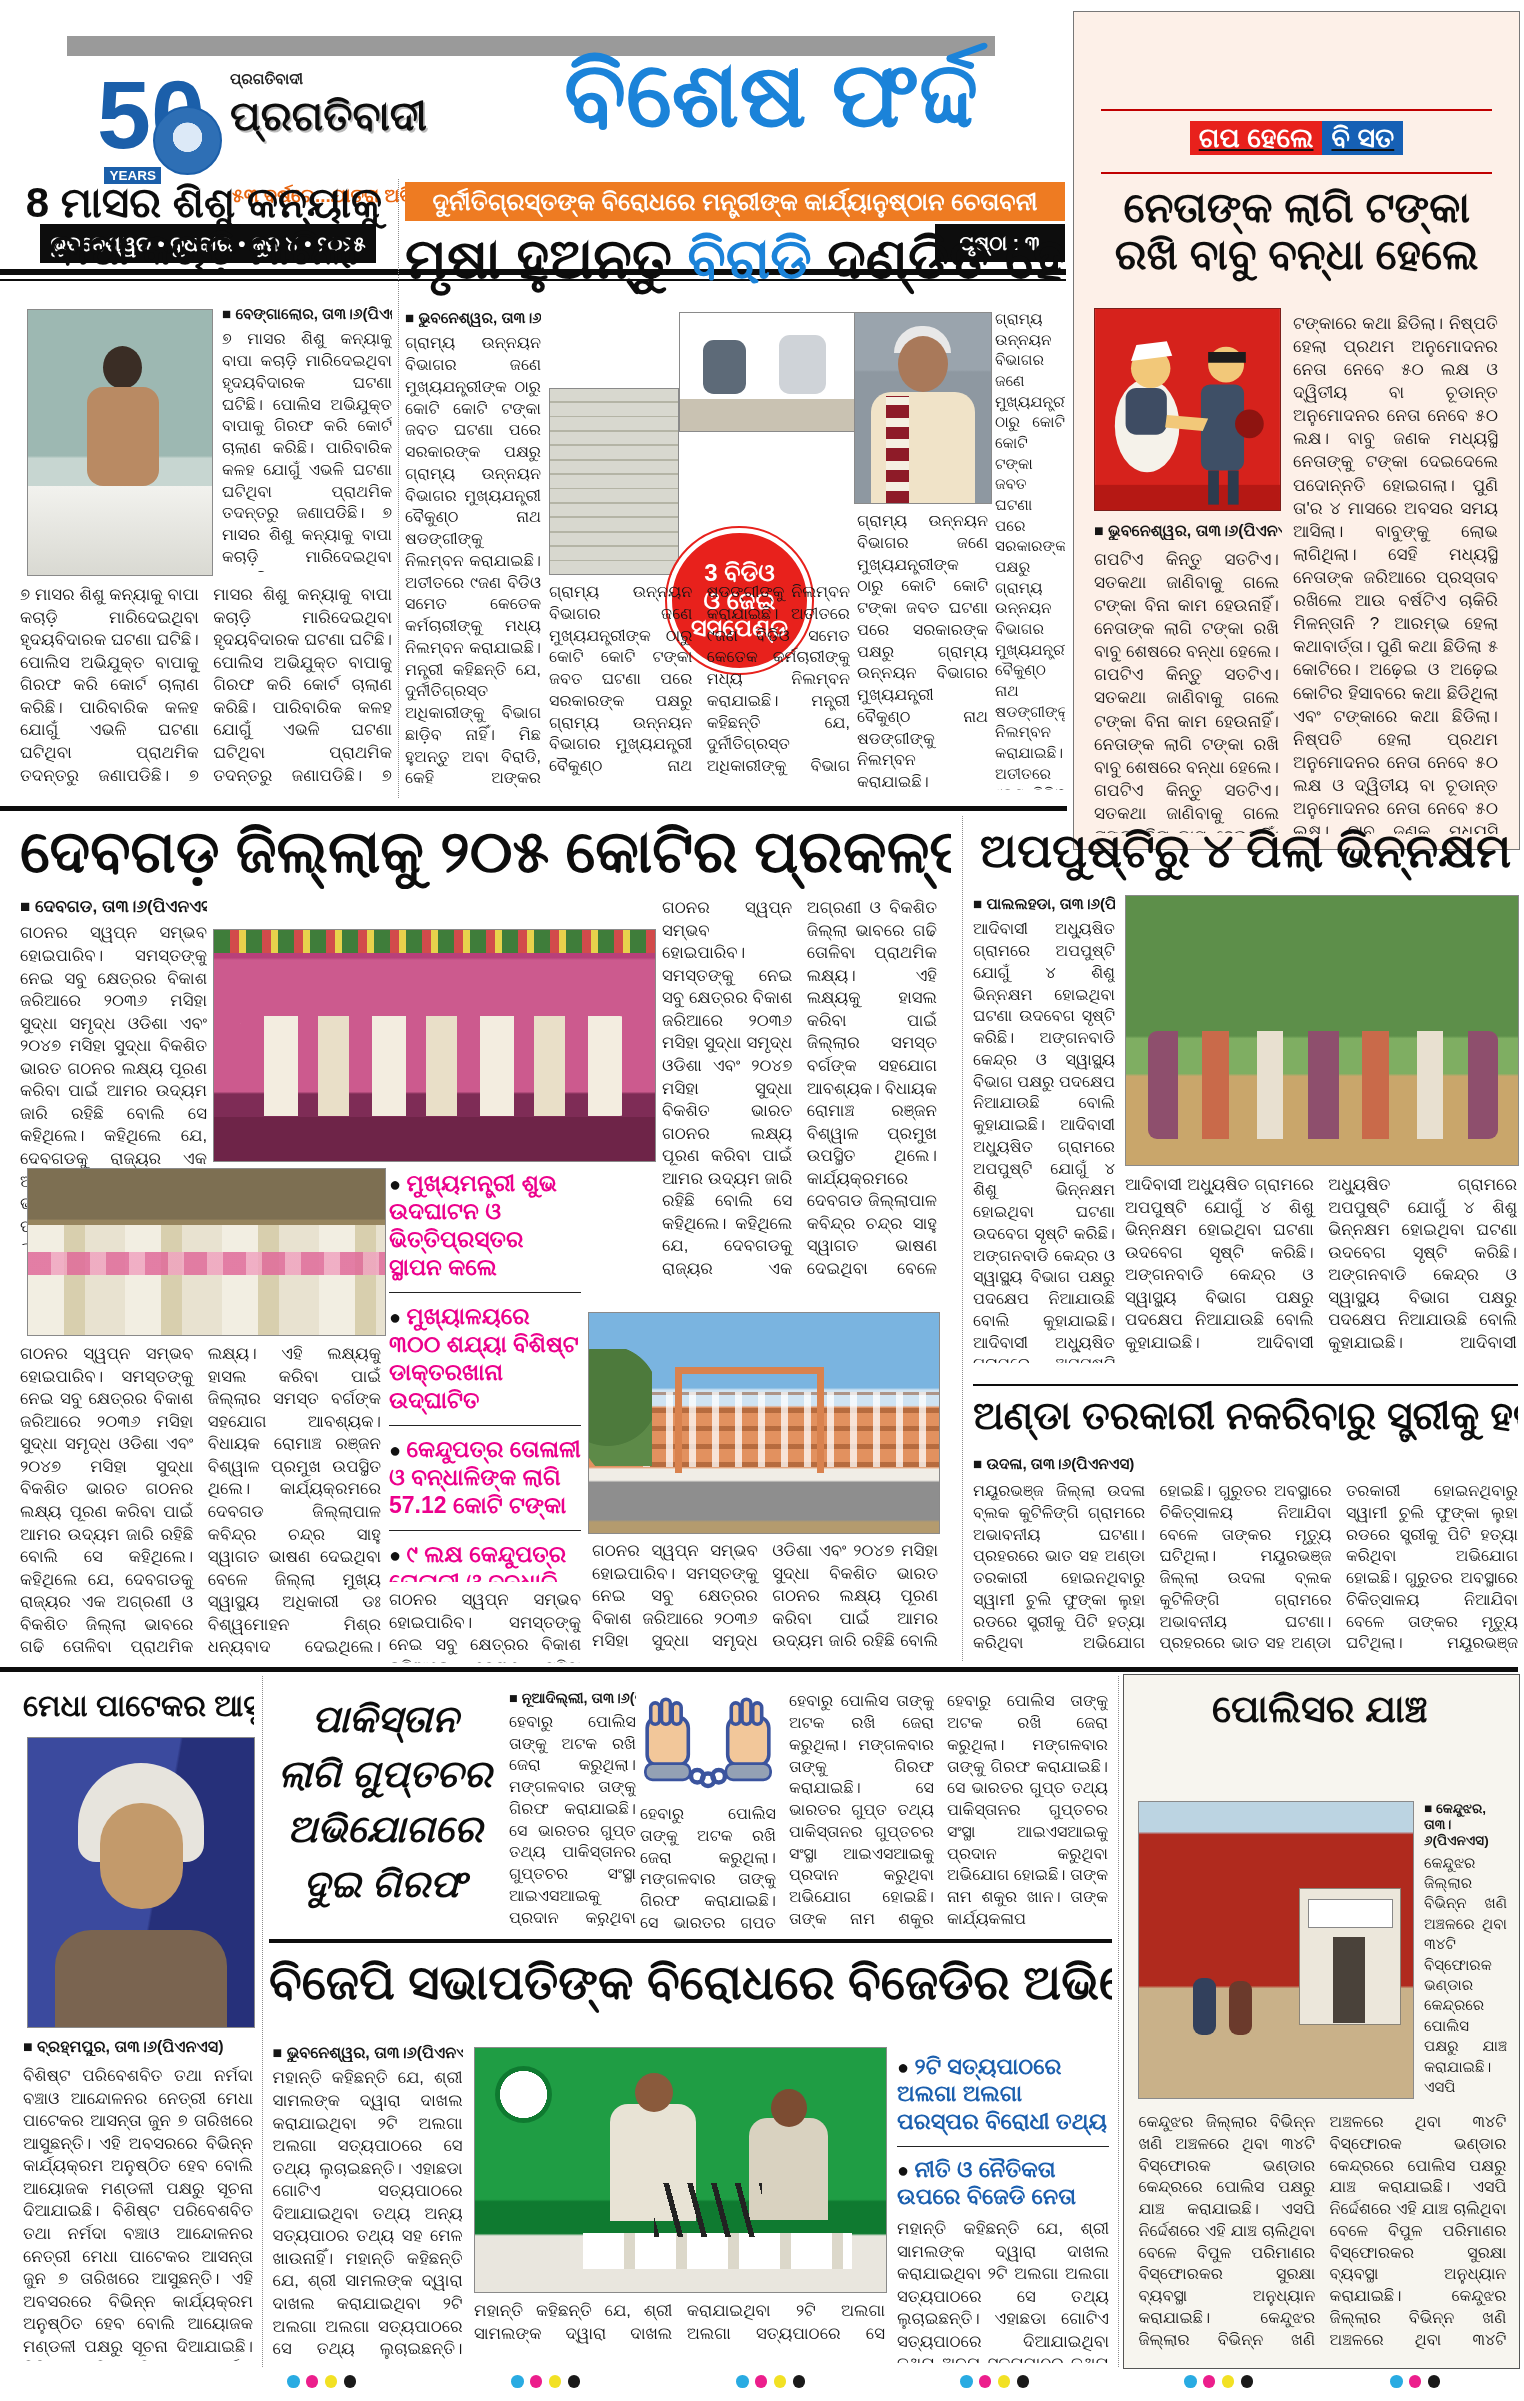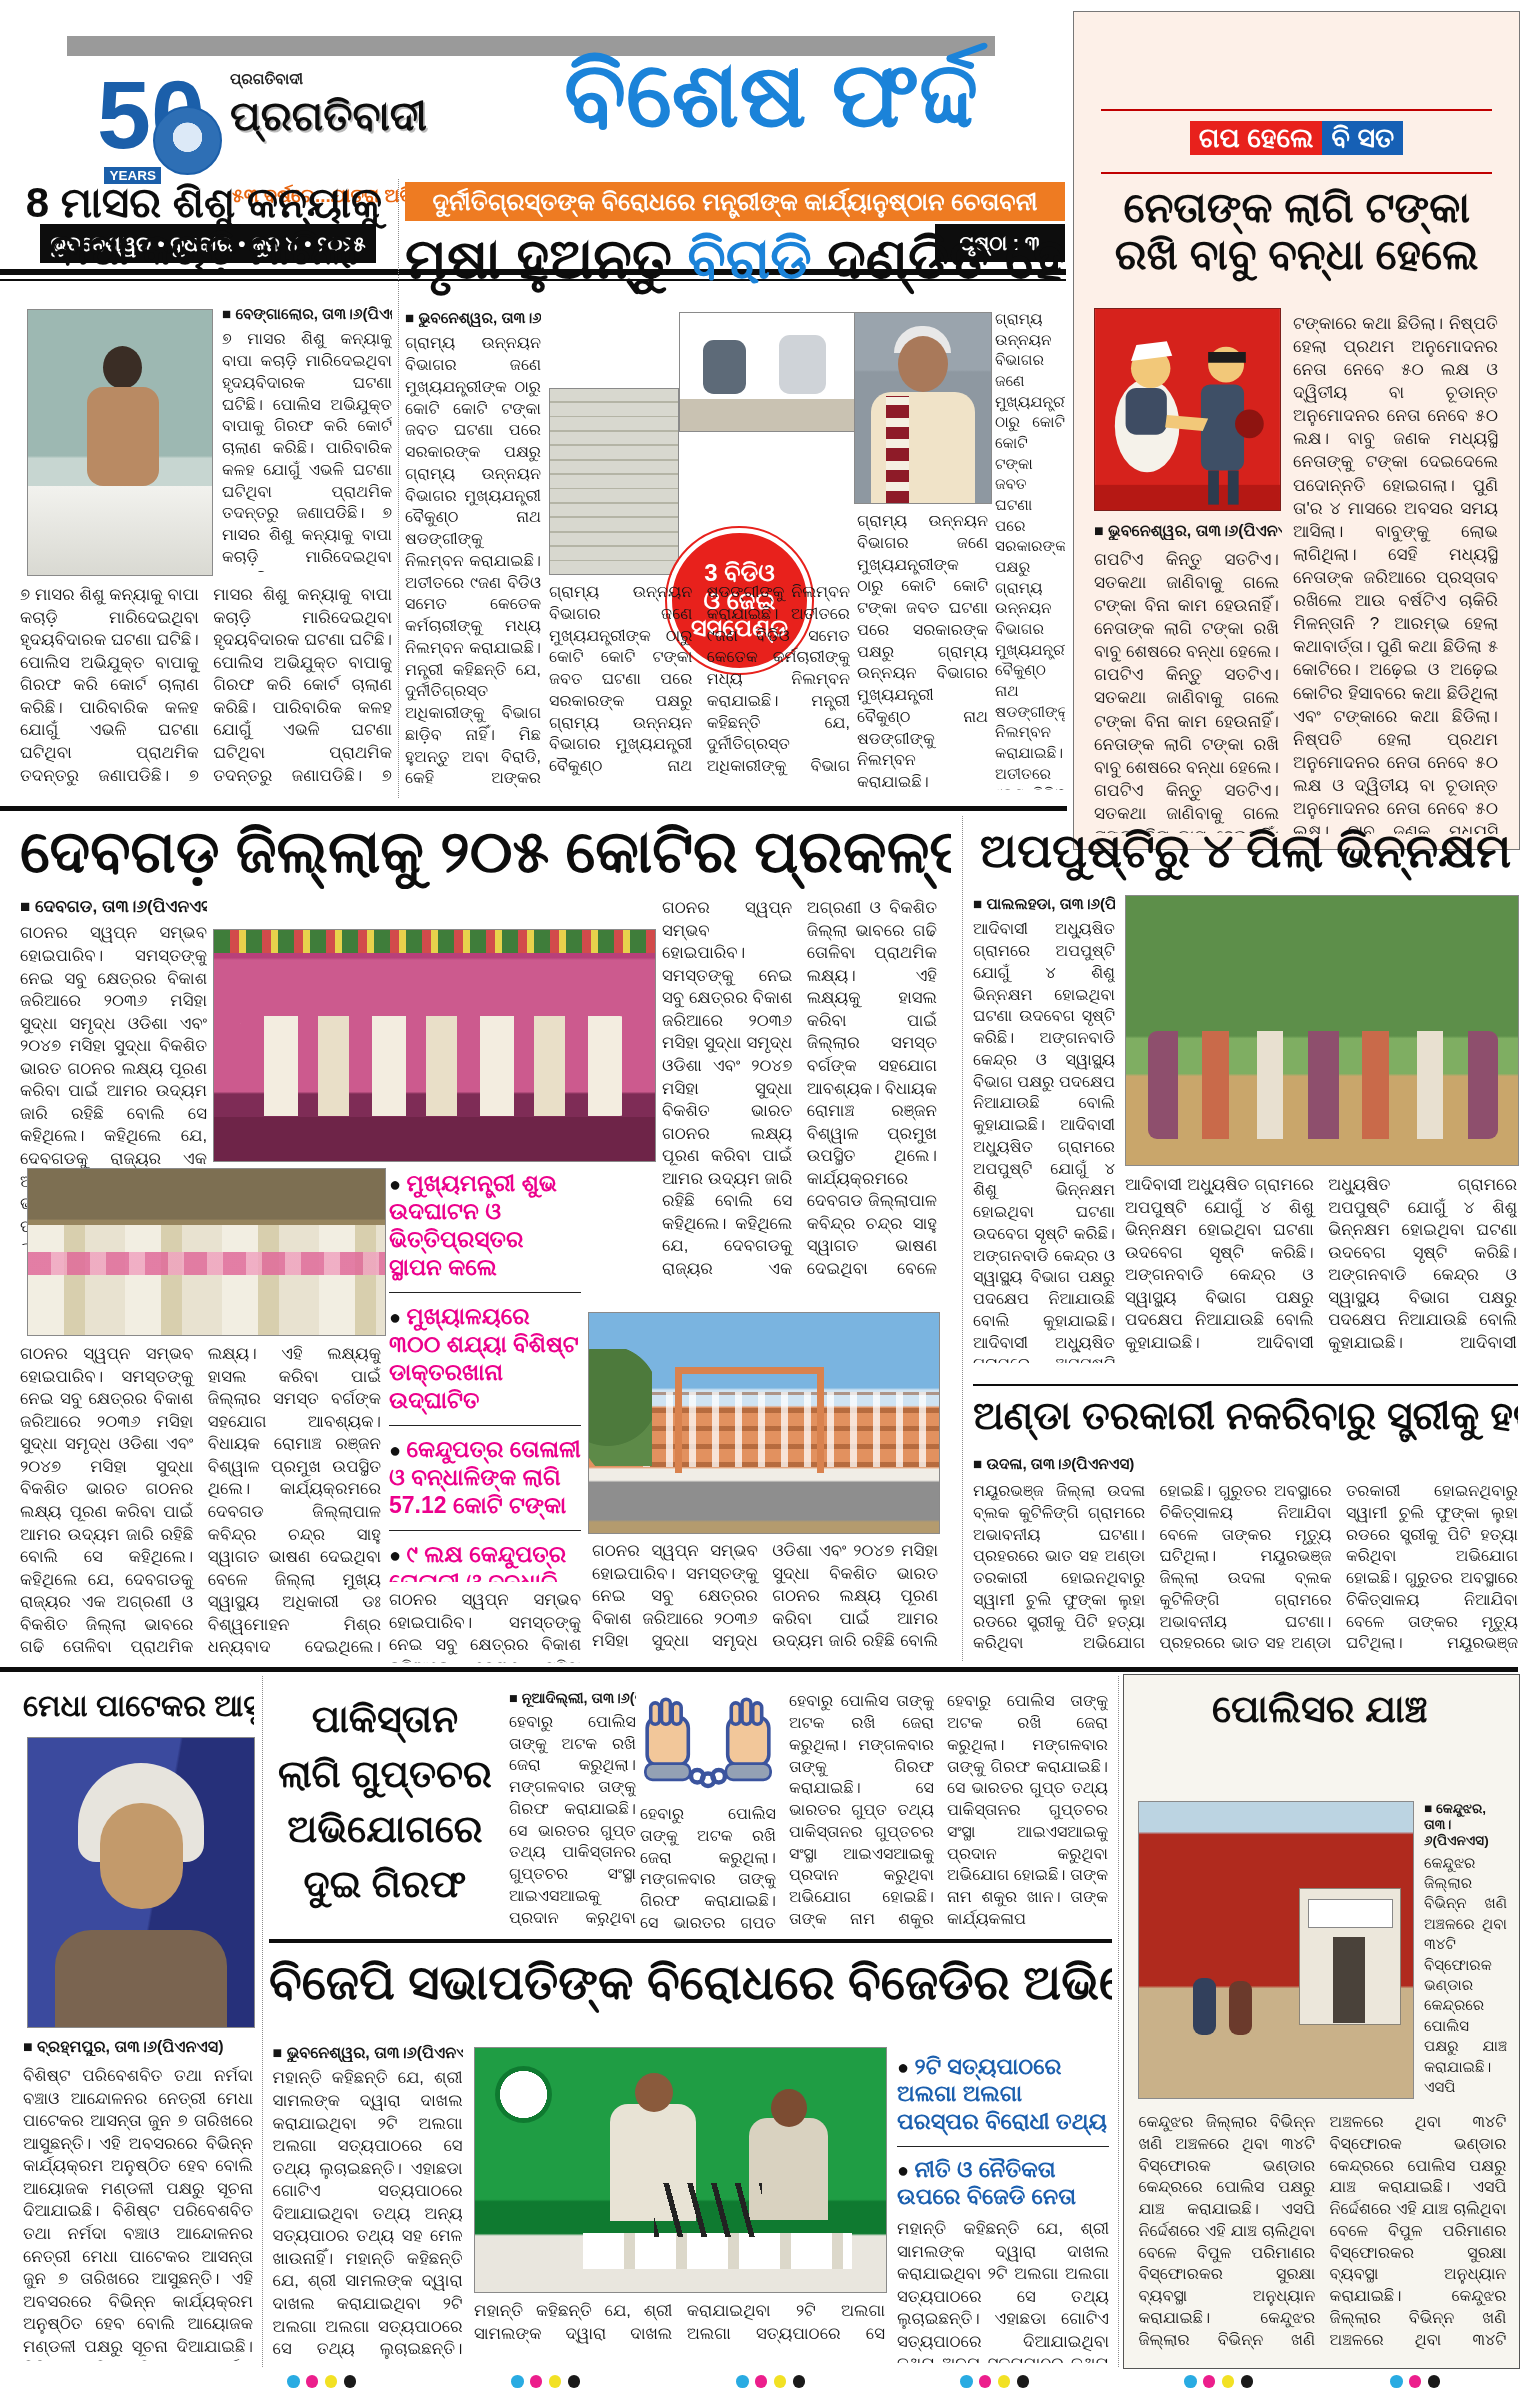--- a/index.html
+++ b/index.html
@@ -56,21 +56,21 @@
     <div class="abs nowrap" style="left:502px;top:38px;width:538px;height:130px;text-align:center;font-size:91px;font-weight:800;color:#1b83d9;line-height:1.25;overflow:hidden;">ବିଶେଷ ଫର୍ଦ୍ଦ</div>
     <div class="abs tab-black" style="left:935px;top:224px;width:130px;height:38px;font-size:20px;">
       <span>ପୃଷ୍ଠା : ୩</span>
     </div>
     <div class="abs hrule" style="left:0;top:269px;width:1066px;height:6.3px;"></div>
     <div class="abs hrule" style="left:0;top:279px;width:1066px;height:1.8px;"></div>
   </div>
 
   <div class="abs boxed" style="left:1073px;top:10.8px;width:445px;height:837px;">
     <div class="abs redline" style="left:27px;top:97px;width:391px;"></div>
-    <div class="abs" style="left:0;top:109px;width:445px;text-align:center;font-size:27px;line-height:1.3;">
+    <div class="abs" style="left:0;top:109px;width:445px;text-align:center;font-size:27px;line-height:1.3;text-decoration:underline;">
       <span class="kick-red" style="padding:1.8px 9px;">ଗପ ହେଲେ</span><span class="kick-blue" style="padding:1.8px 9px;">ବି ସତ</span>
     </div>
     <div class="abs redline" style="left:27px;top:160px;width:391px;"></div>
     <div class="abs hl" style="left:7.2px;top:172px;width:431px;height:115px;font-size:42px;">
       <div>ନେତାଙ୍କ ଲାଗି ଟଙ୍କା</div>
       <div>ରଖି ବାବୁ ବନ୍ଧା ହେଲେ</div>
     </div>
 
     <div class="abs photo" style="left:20px;top:296px;width:185px;height:201px;border:0.9px solid #7a1f1b;">
       <svg width="185" height="201" viewBox="0 0 206 224">
@@ -208,21 +208,21 @@
       <div class="abs" style="left:50px;top:25px;width:126px;height:99px;border-radius:63px 63px 18px 18px;background:#e7e4dd;"></div>
       <div class="abs" style="left:72px;top:65px;width:83px;height:106px;border-radius:41px;background:#c39a6b;"></div>
       <div class="abs" style="left:27px;top:192px;width:172px;height:97px;border-radius:36px 36px 0 0;background:#7a6450;"></div>
     </div>
     <div class="abs byline" style="left:23px;top:362px;width:230px;white-space:nowrap;overflow:hidden;font-size:16px;">■ ବ୍ରହ୍ମପୁର, ତା୩।୬(ପିଏନଏସ)</div>
     <div class="abs bodytxt" style="left:23px;top:389px;width:230px;height:296px;">ବିଶିଷ୍ଟ ପରିବେଶବିତ ତଥା ନର୍ମଦା ବଞ୍ଚାଓ ଆନ୍ଦୋଳନର ନେତ୍ରୀ ମେଧା ପାଟେକର ଆସନ୍ତା ଜୁନ ୭ ତାରିଖରେ ଆସୁଛନ୍ତି। ଏହି ଅବସରରେ ବିଭିନ୍ନ କାର୍ଯ୍ୟକ୍ରମ ଅନୁଷ୍ଠିତ ହେବ ବୋଲି ଆୟୋଜକ ମଣ୍ଡଳୀ ପକ୍ଷରୁ ସୂଚନା ଦିଆଯାଇଛି। ବିଶିଷ୍ଟ ପରିବେଶବିତ ତଥା ନର୍ମଦା ବଞ୍ଚାଓ ଆନ୍ଦୋଳନର ନେତ୍ରୀ ମେଧା ପାଟେକର ଆସନ୍ତା ଜୁନ ୭ ତାରିଖରେ ଆସୁଛନ୍ତି। ଏହି ଅବସରରେ ବିଭିନ୍ନ କାର୍ଯ୍ୟକ୍ରମ ଅନୁଷ୍ଠିତ ହେବ ବୋଲି ଆୟୋଜକ ମଣ୍ଡଳୀ ପକ୍ଷରୁ ସୂଚନା ଦିଆଯାଇଛି। ବିଶିଷ୍ଟ ପରିବେଶବିତ ତଥା ନର୍ମଦା ବଞ୍ଚାଓ ଆନ୍ଦୋଳନର ନେତ୍ରୀ ମେଧା ପାଟେକର ଆସନ୍ତା ଜୁନ ୭ ତାରିଖରେ ଆସୁଛନ୍ତି। ଏହି ଅବସରରେ ବିଭିନ୍ନ କାର୍ଯ୍ୟକ୍ରମ ଅନୁଷ୍ଠିତ ହେବ ବୋଲି ଆୟୋଜକ ମଣ୍ଡଳୀ ପକ୍ଷରୁ ସୂଚନା ଦିଆଯାଇଛି। ବିଶିଷ୍ଟ ପରିବେଶବିତ ତଥା ନର୍ମଦା ବଞ୍ଚାଓ ଆନ୍ଦୋଳନର ନେତ୍ରୀ ମେଧା ପାଟେକର ଆସନ୍ତା ଜୁନ ୭ ତାରିଖରେ ଆସୁଛନ୍ତି। ଏହି ଅବସରରେ ବିଭିନ୍ନ କାର୍ଯ୍ୟକ୍ରମ ଅନୁଷ୍ଠିତ ହେବ ବୋଲି ଆୟୋଜକ ମଣ୍ଡଳୀ ପକ୍ଷରୁ ସୂଚନା ଦିଆଯାଇଛି। ବିଶିଷ୍ଟ ପରିବେଶବିତ ତଥା ନର୍ମଦା ବଞ୍ଚାଓ ଆନ୍ଦୋଳନର ନେତ୍ରୀ ମେଧା ପାଟେକର ଆସନ୍ତା ଜୁନ ୭ ତାରିଖରେ ଆସୁଛନ୍ତି। ଏହି ଅବସରରେ ବିଭିନ୍ନ କାର୍ଯ୍ୟକ୍ରମ ଅନୁଷ୍ଠିତ ହେବ ବୋଲି ଆୟୋଜକ ମଣ୍ଡଳୀ ପକ୍ଷରୁ ସୂଚନା ଦିଆଯାଇଛି। ବିଶିଷ୍ଟ ପରିବେଶବିତ ତଥା ନର୍ମଦା ବଞ୍ଚାଓ ଆନ୍ଦୋଳନର ନେତ୍ରୀ ମେଧା ପାଟେକର ଆସନ୍ତା ଜୁନ ୭ ତାରିଖରେ ଆସୁଛନ୍ତି। ଏହି ଅବସରରେ ବିଭିନ୍ନ କାର୍ଯ୍ୟକ୍ରମ ଅନୁଷ୍ଠିତ ହେବ ବୋଲି ଆୟୋଜକ ମଣ୍ଡଳୀ ପକ୍ଷରୁ ସୂଚନା ଦିଆଯାଇଛି।</div>
   </div>
   <div class="abs vsep" style="left:262px;top:1676px;height:691px;"></div>
 
   <div class="abs" style="left:269px;top:1676px;width:843px;height:262px;">
-    <div class="abs hl" style="left:5.4px;top:16px;width:221px;height:233px;font-size:38px;line-height:1.45;">
+    <div class="abs hl" style="left:5.4px;top:16px;width:221px;height:233px;font-size:38px;line-height:1.45;font-style:italic;">
 
     <div>ପାକିସ୍ତାନ</div>
         <div>ଲାଗି ଗୁପ୍ତଚର</div>
         <div>ଅଭିଯୋଗରେ</div>
         <div>ଦୁଇ ଗିରଫ</div>
       </div>
     <div class="abs" style="left:240px;top:14.4px;width:127px;height:239px;">
       <div class="byline" style="font-size:14.4px;white-space:nowrap;overflow:hidden;">■ ନୂଆଦିଲ୍ଲୀ, ତା୩।୬(ପିଏନଏସ)</div>
       <div class="bodytxt" style="height:215px;font-size:16px;margin-top:3.6px;">ହେବାରୁ ପୋଲିସ ତାଙ୍କୁ ଅଟକ ରଖି ଜେରା କରୁଥିଲା। ମଙ୍ଗଳବାର ତାଙ୍କୁ ଗିରଫ କରାଯାଇଛି। ସେ ଭାରତର ଗୁପ୍ତ ତଥ୍ୟ ପାକିସ୍ତାନର ଗୁପ୍ତଚର ସଂସ୍ଥା ଆଇଏସଆଇକୁ ପ୍ରଦାନ କରୁଥିବା ଅଭିଯୋଗ ହୋଇଛି। ତାଙ୍କ ନାମ ଶକୁର ଖାନ। ତାଙ୍କ କାର୍ଯ୍ୟକଳାପ ସନ୍ଦେହଜନକ। ଓରଫ ଡାନିସ ଏବଂ ସୋହେଲ କମାରଙ୍କ ସହ ନିୟମିତ ଯୋଗାଯୋଗରେ ଥିଲା। ସେହିପରି ପଞ୍ଜାବର ଅନ୍ୟ ଜଣେ ବ୍ୟକ୍ତି ଗୁପ୍ତ ତଥ୍ୟ ପ୍ରଦାନ କରି ଗିରଫ ହୋଇଛି। ଦେଶର ସୁରକ୍ଷା ପ୍ରତି ସେ ବିପଦ ସୃଷ୍ଟି କରିଥିବା ଅଭିଯୋଗରେ ଗିରଫ ହୋଇଛି। ହେବାରୁ ପୋଲିସ ତାଙ୍କୁ ଅଟକ ରଖି ଜେରା କରୁଥିଲା। ମଙ୍ଗଳବାର ତାଙ୍କୁ ଗିରଫ କରାଯାଇଛି। ସେ ଭାରତର ଗୁପ୍ତ ତଥ୍ୟ ପାକିସ୍ତାନର ଗୁପ୍ତଚର ସଂସ୍ଥା ଆଇଏସଆଇକୁ ପ୍ରଦାନ କରୁଥିବା ଅଭିଯୋଗ ହୋଇଛି। ତାଙ୍କ ନାମ ଶକୁର ଖାନ। ତାଙ୍କ କାର୍ଯ୍ୟକଳାପ ସନ୍ଦେହଜନକ। ଓରଫ ଡାନିସ ଏବଂ ସୋହେଲ କମାରଙ୍କ ସହ ନିୟମିତ ଯୋଗାଯୋଗରେ ଥିଲା। ସେହିପରି ପଞ୍ଜାବର ଅନ୍ୟ ଜଣେ ବ୍ୟକ୍ତି ଗୁପ୍ତ ତଥ୍ୟ ପ୍ରଦାନ କରି ଗିରଫ ହୋଇଛି। ଦେଶର ସୁରକ୍ଷା ପ୍ରତି ସେ ବିପଦ ସୃଷ୍ଟି କରିଥିବା ଅଭିଯୋଗରେ ଗିରଫ ହୋଇଛି।</div>
     </div>

